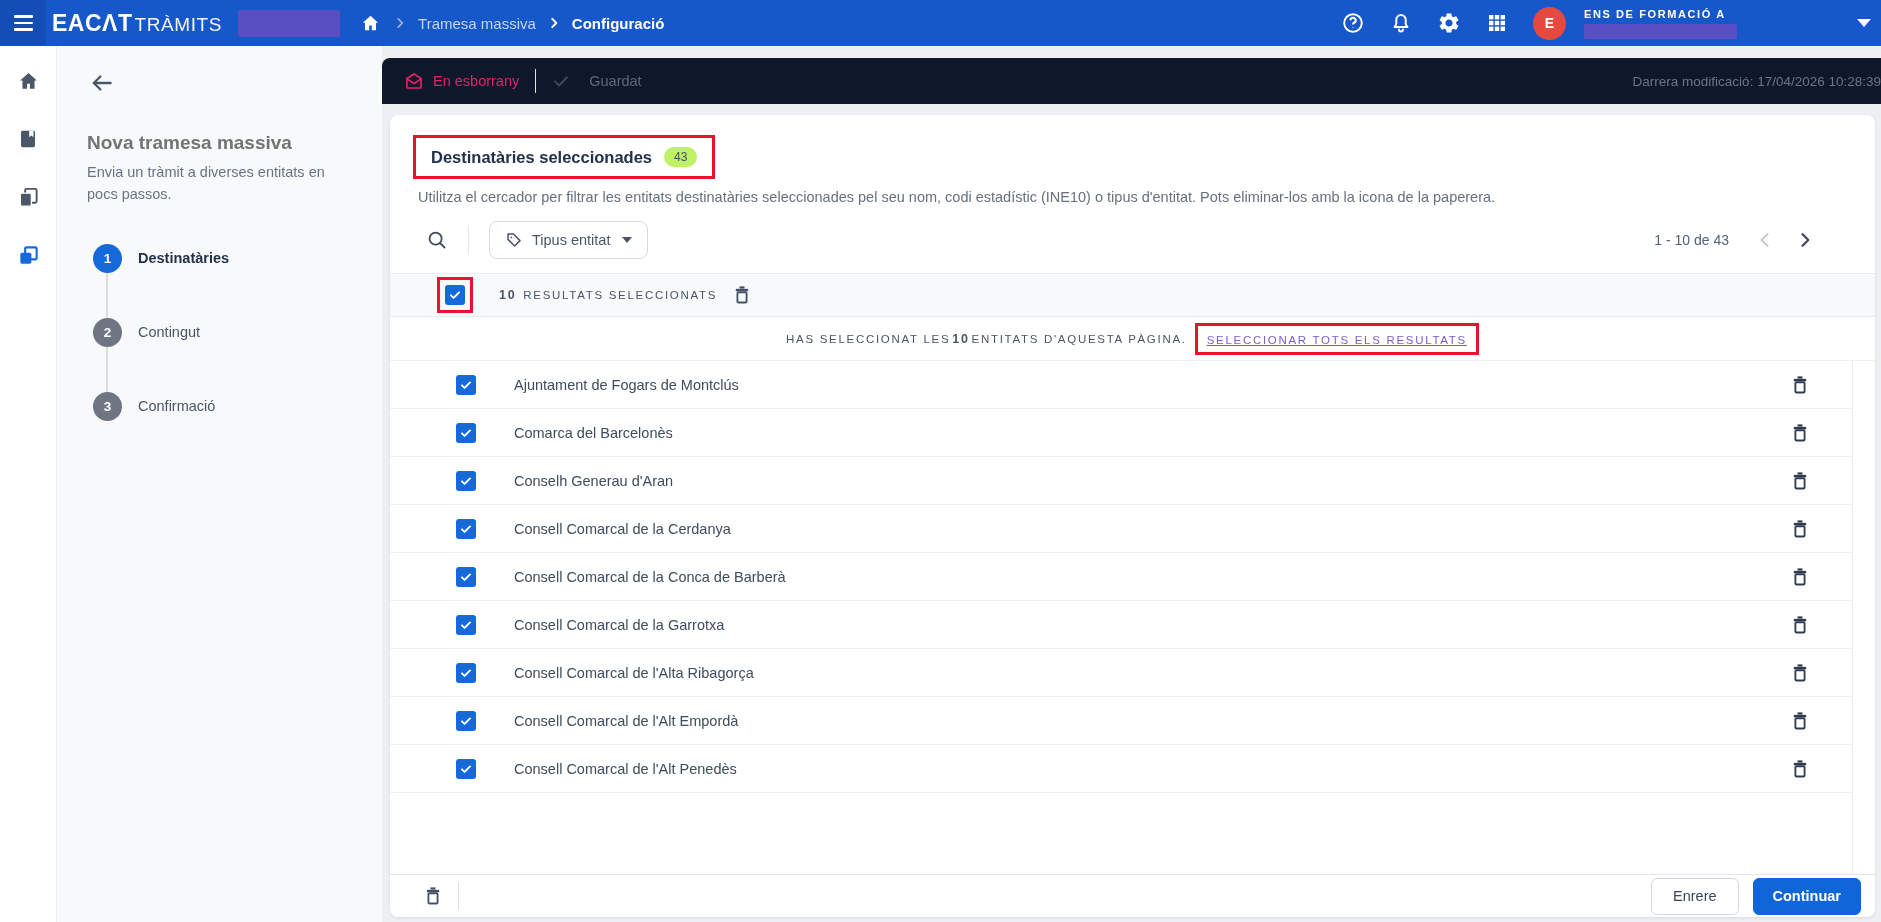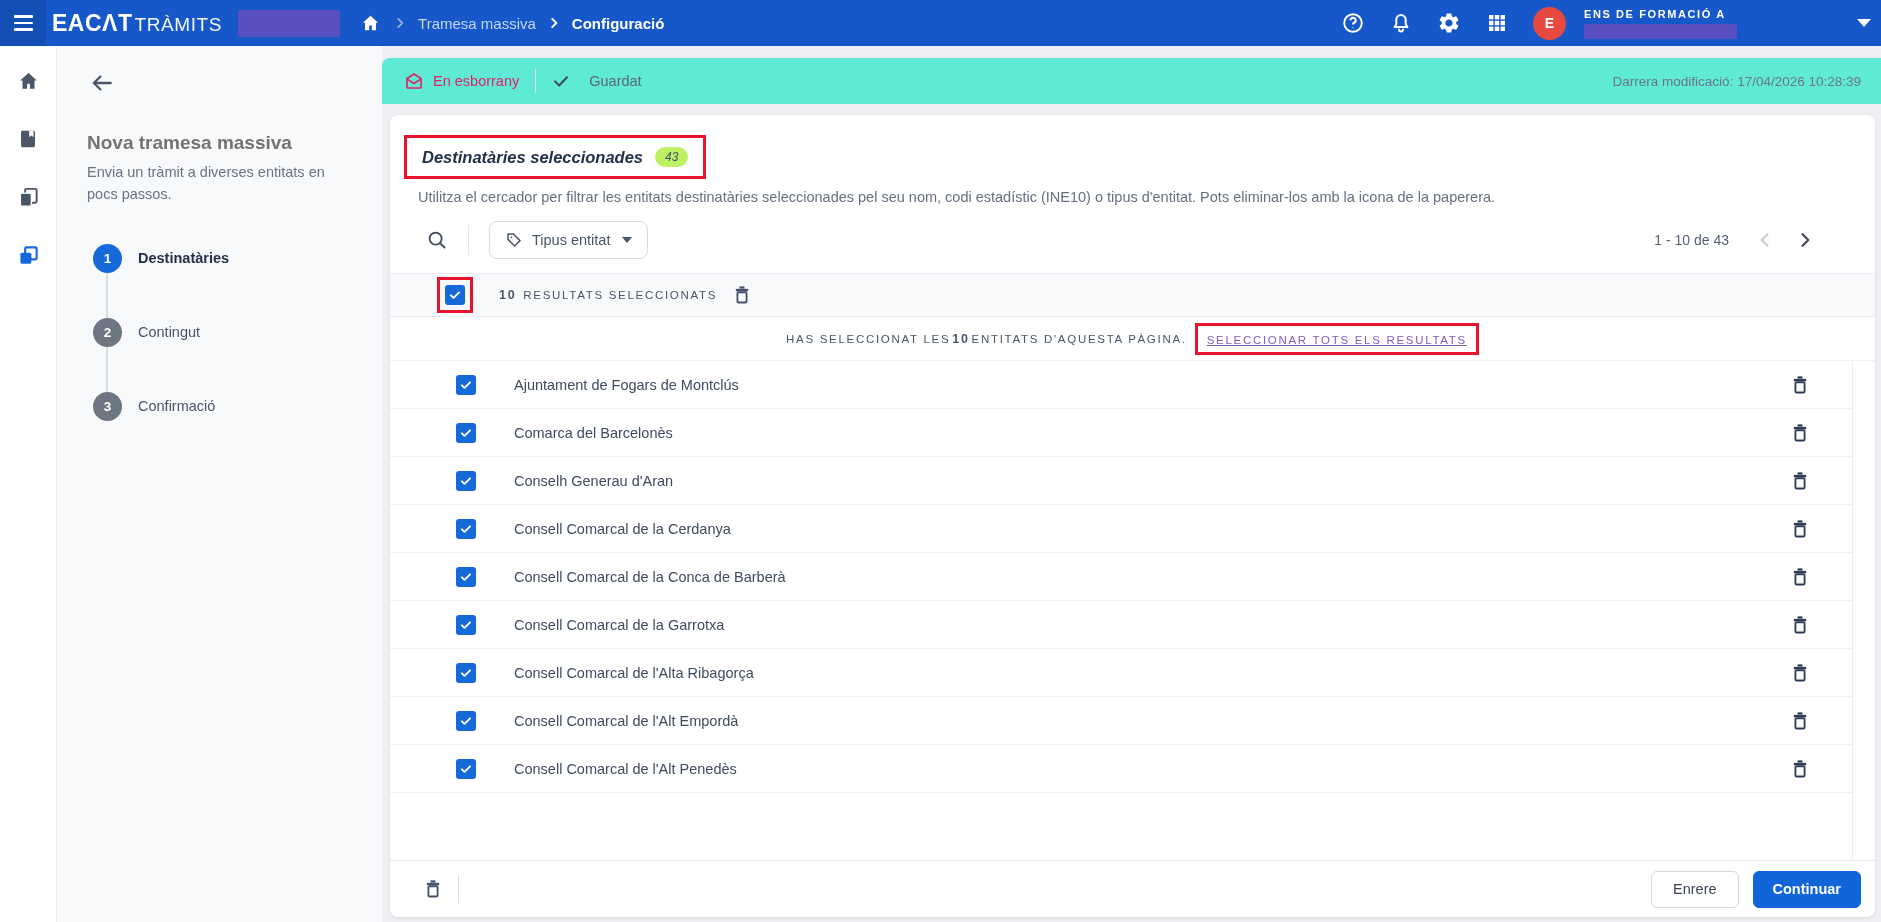--- a/index.html
+++ b/index.html
@@ -40,30 +40,30 @@
   .steps { margin-top:38px; }
   .step-row { display:flex; align-items:center; gap:16px; }
   .step-circle { width:29px; height:29px; border-radius:50%; margin-left:6px; display:flex; align-items:center; justify-content:center; color:#fff; font-size:13.5px; font-weight:bold; background:#6d7682; flex:0 0 auto; }
   .step-row.active .step-circle { background:#1669d9; }
   .step-label { font-size:14.5px; color:#4a5568; }
   .step-row.active .step-label { font-weight:bold; color:#22304a; }
   .step-connector { width:2px; height:45px; background:#d9dce1; margin-left:19px; }
 
   
   .main { flex:1; min-width:0; display:flex; flex-direction:column; padding-top:12px; }
-  .statusbar { height:46px; background:#5eead4; border-top-left-radius:8px; display:flex; align-items:center; padding:0 20px 0 22px; flex:0 0 auto; }
+  .statusbar { height:46px; background:#0f172a; border-top-left-radius:8px; display:flex; align-items:center; padding:0 0 0 22px; flex:0 0 auto; }
   .draft { display:flex; align-items:center; gap:9px; color:#e0246a; font-size:14.5px; cursor:default; }
   .sb-divider { width:1px; height:24px; background:#dfe3e8; margin:0 16px; }
   .saved { display:flex; align-items:center; gap:19px; color:#5d6878; font-size:14.5px; }
   .modified { margin-left:auto; font-size:13.5px; color:#6b7585; }
 
   .card { margin:11px 6px 5px 8px; background:#fff; border-radius:8px; box-shadow:0 1px 3px rgba(25,35,60,.10); flex:1; min-height:0; display:flex; flex-direction:column; }
   .card-scroll { flex:1; min-height:0; display:flex; flex-direction:column; overflow:hidden; }
 
-  .head-section { padding:20px 28px 0 14px;font-style:italic; }
+  .head-section { padding:20px 28px 0 23px; }
   .red-box { border:3.5px solid #e8132e; }
   .heading-box { display:inline-flex; align-items:center; gap:12px; padding:9px 15px; }
   .heading { font-size:16.5px; font-weight:bold; color:#22304a; }
   .count-badge { background:#bef264; color:#44516a; border-radius:12px; padding:3px 10px; font-size:12px; }
   .desc { padding:10px 28px 0 28px; font-size:14.5px; color:#66707f; }
 
   .toolbar { display:flex; align-items:center; padding:16px 60px 14px 36px; flex:0 0 auto; }
   .search-btn { width:22px; height:22px; display:flex; cursor:pointer; }
   .tb-divider { width:1px; height:30px; background:#e4e7eb; margin:0 20px; }
   .chip { display:flex; align-items:center; gap:9px; border:1px solid #d7dbe1; border-radius:8px; height:38px; padding:16px 15px; cursor:pointer; color:#4a5568; font-size:14.5px; background:#fff; }
@@ -85,21 +85,21 @@
   .banner { height:44px; display:flex; align-items:center; justify-content:center; border-bottom:1px solid #eef0f3; flex:0 0 auto; }
   .banner .micro { display:flex; gap:2px; align-items:center; }
   .link-red-box { padding:4px 9px; margin-left:8px; }
   .select-all-link { font-size:11.5px; letter-spacing:1.7px; color:#7b5cc4; text-decoration:underline; cursor:pointer; white-space:nowrap; }
 
   .rows-wrap { flex:1; min-height:0; margin-right:22px; border-right:1px solid #e9edf1; overflow:hidden; }
   .row { height:48px; display:flex; align-items:center; border-bottom:1px solid #eef0f3; padding:0 41px 0 66px; }
   .row-name { margin-left:38px; font-size:14.5px; color:#3f4b5e; }
   .row .trash-btn { margin-left:auto; }
 
-  .card-footer { border-top:1px solid #e3e6ea; height:57px; flex:0 0 auto; display:flex; align-items:center; padding:0 14px 0 32px; }
+  .card-footer { border-top:1px solid #e3e6ea; height:43px; flex:0 0 auto; display:flex; align-items:center; padding:0 14px 0 32px; }
   .ft-divider { width:1px; height:28px; background:#dcdfe4; margin-left:14px; }
   .btn { height:37px; border-radius:6px; font-size:14.5px; display:flex; align-items:center; cursor:pointer; font-family:"Liberation Sans", sans-serif; }
   .btn-secondary { margin-left:auto; background:#fff; border:1px solid #d3d8de; color:#3c4655; padding:0 21px; }
   .btn-primary { background:#1065d8; border:1px solid #1065d8; color:#fff; padding:0 19px; margin-left:14px; font-weight:bold; }
 </style>
 </head>
 <body>
 
 <div class="app">
 

